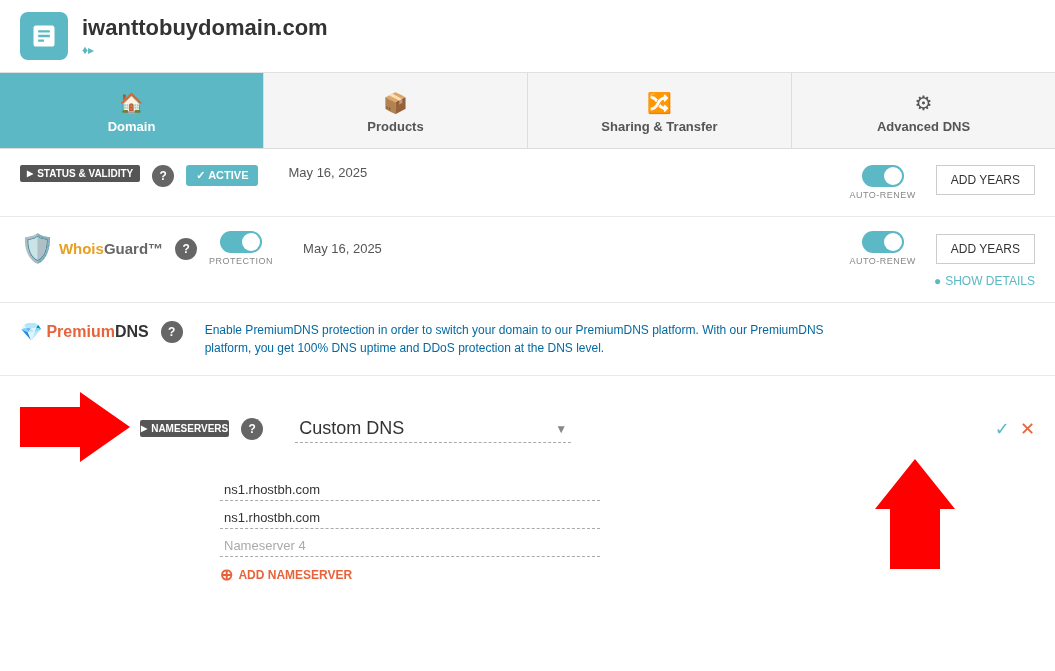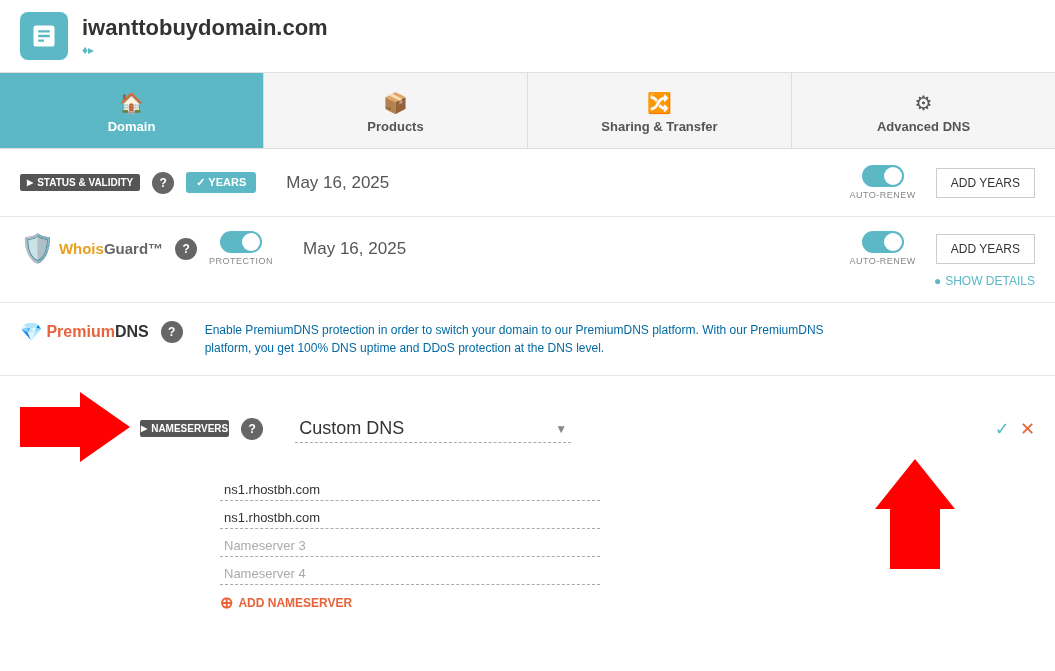--- a/index.html
+++ b/index.html
@@ -14,34 +14,34 @@
 
     
     .tabs { display: flex; border-bottom: 1px solid #ddd; background: #f5f5f5; }
     .tab { flex: 1; text-align: center; padding: 18px 10px 14px; cursor: pointer; color: #555; font-size: 13px; border-right: 1px solid #ddd; position: relative; }
     .tab:last-child { border-right: none; }
     .tab.active { background: #5bb8c4; color: #fff; }
     .tab .tab-icon { display: block; font-size: 20px; margin-bottom: 4px; }
     .tab-label { font-weight: 600; }
 
     
-    .section-row { display: flex; align-items: center; padding: 16px 20px; border-bottom: 1px solid #e8e8e8; min-height: 60px; }
+    .section-row { display: flex; align-items: flex-start; padding: 16px 20px; border-bottom: 1px solid #e8e8e8; min-height: 60px; }
 
     
     .section-badge { background: #555; color: #fff; font-size: 10px; font-weight: bold; padding: 3px 7px; border-radius: 2px; text-transform: uppercase; white-space: nowrap; display: flex; align-items: center; }
     .section-badge::before { content: '▶'; font-size: 8px; margin-right: 4px; }
 
     
     .q-icon { width: 22px; height: 22px; border-radius: 50%; background: #666; color: #fff; font-weight: bold; font-size: 12px; display: flex; align-items: center; justify-content: center; margin: 0 12px; cursor: pointer; flex-shrink: 0; }
 
     
     .active-badge { background: #5bb8c4; color: #fff; padding: 4px 10px; border-radius: 3px; font-size: 11px; font-weight: bold; display: flex; align-items: center; gap: 4px; }
 
     
-    .date-text { margin-left: 30px; color: #555; font-size: 17px; }
+    .date-text { margin-left: 30px; color: #555; font-size: 13px; }
 
     
     .toggle-wrap { display: flex; flex-direction: column; align-items: center; margin-left: auto; }
     .toggle { width: 42px; height: 22px; background: #5bb8c4; border-radius: 11px; position: relative; cursor: pointer; }
     .toggle::after { content: ''; position: absolute; width: 18px; height: 18px; background: #fff; border-radius: 50%; top: 2px; right: 2px; transition: 0.2s; }
     .toggle-label { font-size: 9px; color: #888; margin-top: 3px; text-transform: uppercase; letter-spacing: 0.5px; }
 
     
     .add-years-btn { border: 1px solid #ccc; background: #fff; padding: 7px 14px; font-size: 12px; cursor: pointer; color: #333; white-space: nowrap; margin-left: 20px; }
 
@@ -117,21 +117,21 @@
   </div>
   <div class="tab">
     <span class="tab-icon">⚙</span>
     <span class="tab-label">Advanced DNS</span>
   </div>
 </div>
 
 <div class="section-row">
   <div class="section-badge">STATUS &amp; VALIDITY</div>
   <div class="q-icon">?</div>
-  <div class="active-badge">✓ YEARS</div>
+  <div class="active-badge">✓ ACTIVE</div>
   <div class="date-text">May 16, 2025</div>
   <div class="toggle-wrap" style="margin-left:auto;">
     <div class="toggle"></div>
     <span class="toggle-label">AUTO-RENEW</span>
   </div>
   <button class="add-years-btn">ADD YEARS</button>
 </div>
 
 <div style="padding: 14px 20px; border-bottom: 1px solid #e8e8e8;">
   <div class="wg-row">
@@ -201,23 +201,20 @@
   <div class="ns-main-row">
     <div style="width:120px;"></div>
     <div class="ns-inputs">
       <div class="ns-input-row">
         <input class="ns-input filled" type="text" value="ns1.rhostbh.com" style="">
       </div>
       <div class="ns-input-row">
         <input class="ns-input filled" type="text" value="ns1.rhostbh.com" style="">
       </div>
       <div class="ns-input-row">
-        <input class="ns-input" type="text" placeholder="Nameserver 3" style="">
-      </div>
-      <div class="ns-input-row">
         <input class="ns-input" type="text" placeholder="Nameserver 4" style="">
       </div>
       <div class="add-ns">
         <span style="font-size:16px; font-weight:bold;">⊕</span>
         <span>ADD NAMESERVER</span>
       </div>
     </div>
 
     <div style="margin-left: auto; margin-right: 80px; margin-top: -20px;">
       <svg width="80" height="110" viewBox="0 0 80 110">

